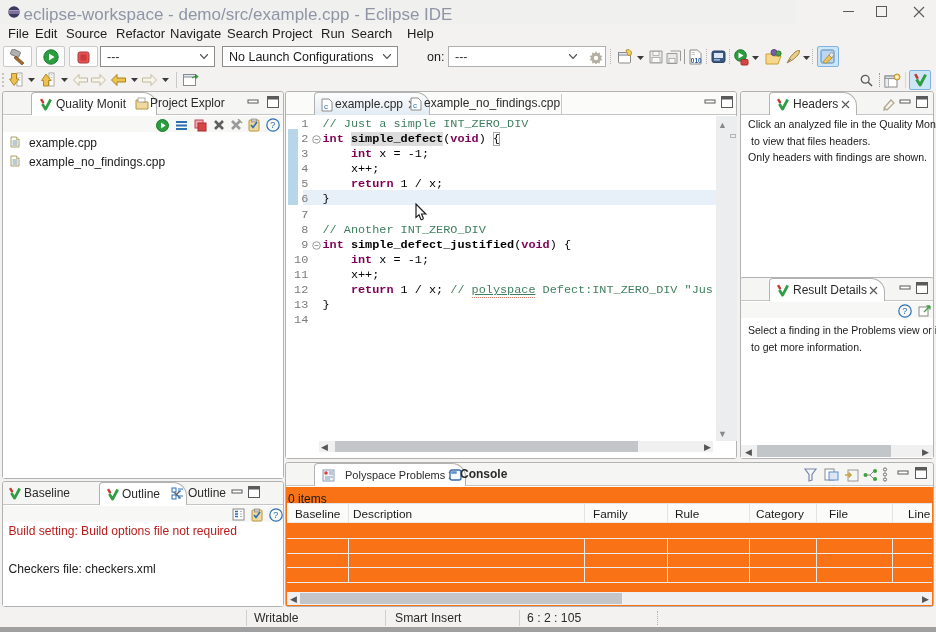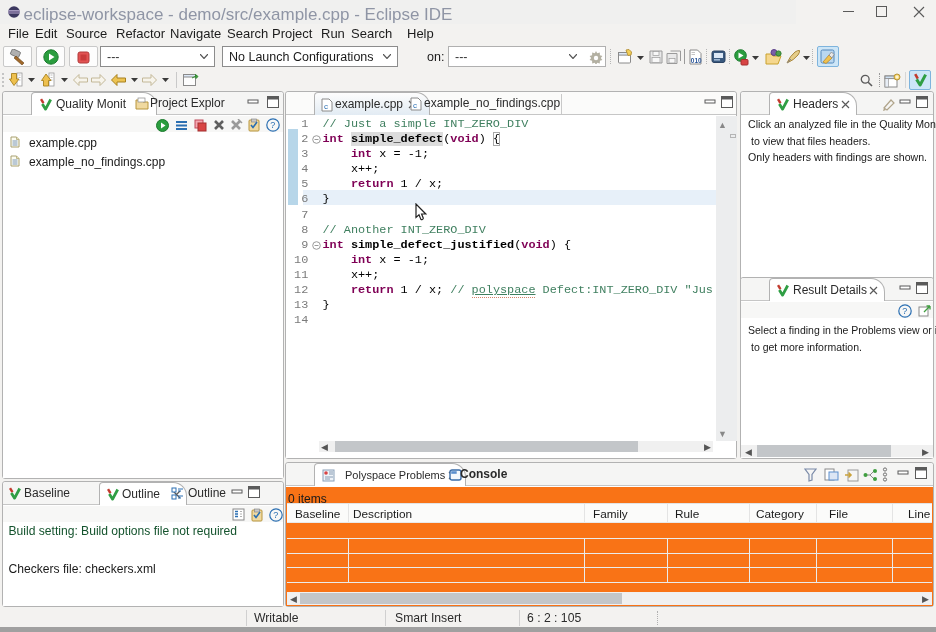--- a/index.html
+++ b/index.html
@@ -494,21 +494,21 @@
   <svg class="abs" style="left:248px;top:26px" width="13" height="14" viewBox="0 0 13 14">
       <rect x="1" y="2" width="10" height="11" rx="1" fill="#f0d9a0" stroke="#b8963e"></rect>
       <rect x="3.5" y="1" width="5" height="3" fill="#c9c9c9" stroke="#8a8a8a" stroke-width="0.7"></rect>
       <path d="M3 7 L5 9.5 L9 4" fill="none" stroke="#2b6fb2" stroke-width="1.6"></path>
     </svg>
   <svg class="abs" style="left:266px;top:26px" width="14" height="14" viewBox="0 0 14 14">
       <circle cx="7" cy="7" r="6.2" fill="none" stroke="#2b6fb2" stroke-width="1.2"></circle>
       <text x="4.2" y="10" font-size="9" fill="#2b6fb2" font-family="Liberation Sans">?</text>
     </svg>
   <div class="abs" style="left:0;top:40px;right:0;bottom:0;background:#fff;font-size:12.1px">
-    <span class="abs" style="left:5.5px;top:1.5px;color:#14532d;white-space:nowrap">Build setting: Build options file not required</span>
+    <span class="abs" style="left:5.5px;top:1.5px;color:#b91c1c;white-space:nowrap">Build setting: Build options file not required</span>
     <span class="abs" style="left:5.5px;top:39.5px;color:#1a1a1a;white-space:nowrap">Checkers file: checkers.xml</span>
   </div>
 </div>
 
 <div class="panel" id="problems" style="left:285px;top:462px;width:649px;height:145px">
   <div class="tabrow"></div>
   <div class="tab sel" style="left:0;width:152px">
     <svg class="abs" style="left:7px;top:5px" width="13" height="13" viewBox="0 0 13 13">
         <rect x="1" y="1" width="11" height="11" fill="#eef3f8" stroke="#8aa0b8"></rect>
         <circle cx="4" cy="4" r="1.8" fill="#d84444"></circle>

